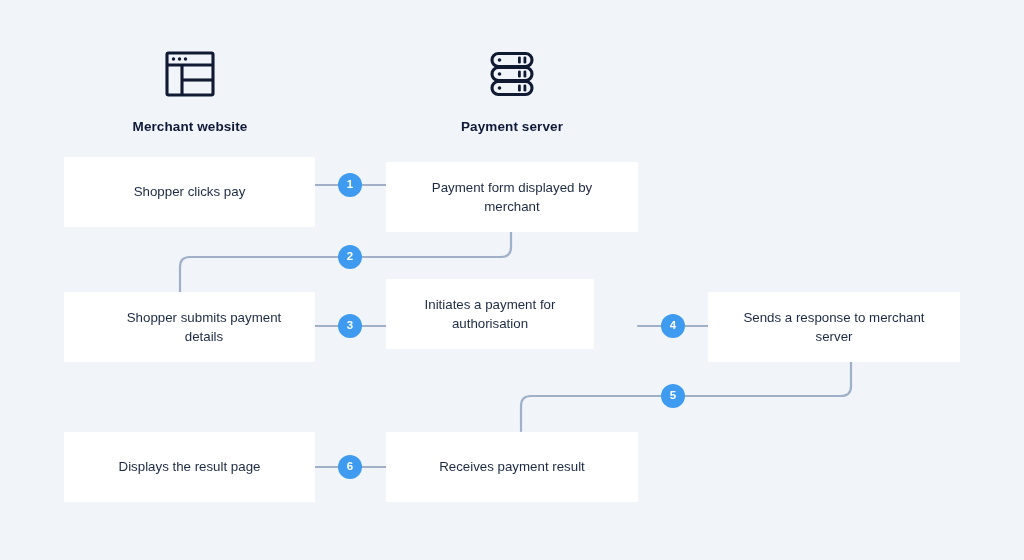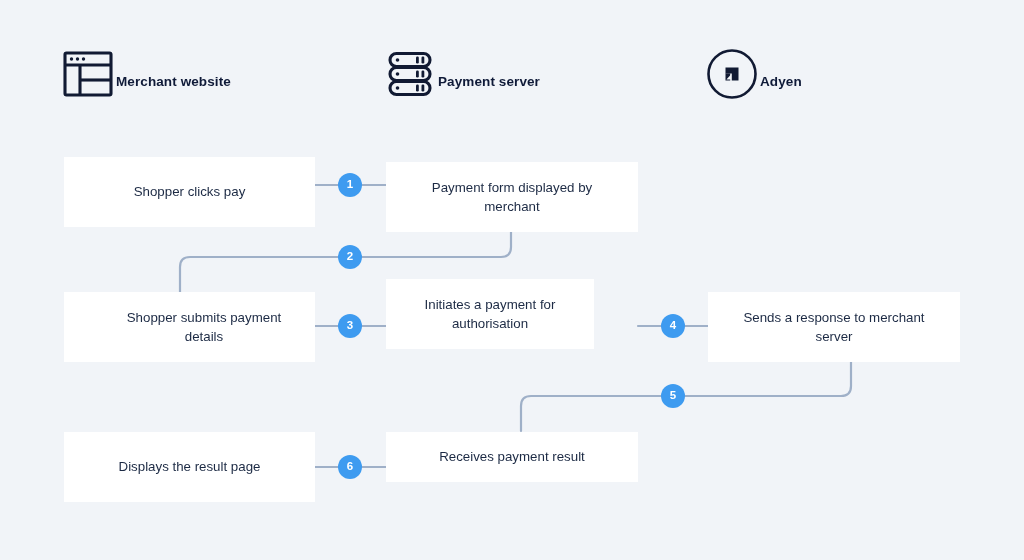--- a/index.html
+++ b/index.html
@@ -29,21 +29,21 @@
     width: 1024px;
     height: 560px;
     z-index: 1;
   }
 
   
   .col-header {
     position: absolute;
     z-index: 3;
     display: flex;
-    flex-direction: row;
+    flex-direction: column;
     align-items: center;
     width: 260px;
   }
   .col-icon {
     height: 62px;
     display: flex;
     align-items: center;
     justify-content: center;
   }
   .col-label {
@@ -143,31 +143,20 @@
           <rect x="34" y="24.5" width="2.8" height="7" rx="1.2"></rect>
           <rect x="39.5" y="24.5" width="2.8" height="7" rx="1.2"></rect>
           <rect x="34" y="38.5" width="2.8" height="7" rx="1.2"></rect>
           <rect x="39.5" y="38.5" width="2.8" height="7" rx="1.2"></rect>
         </g>
       </svg>
     </div>
     <div class="col-label">Payment server</div>
   </div>
 
-  <div class="col-header" style="left:704px; top:43px;">
-    <div class="col-icon">
-      <svg width="56" height="56" viewBox="0 0 56 56" fill="none">
-        <circle cx="28" cy="28" r="23.5" stroke="#111a33" stroke-width="2.6"></circle>
-        <path d="M21.5 21.5 H34.5 V34.5 H27.8 V27.4 H21.5 Z" fill="#111a33"></path>
-        <path d="M21.5 27.4 H26.2 V34.5 H21.5 Z" fill="#111a33"></path>
-        <path d="M27.0 28.4 L27.0 33.6 L22.4 33.6 Z" fill="#f1f4f8"></path>
-      </svg>
-    </div>
-    <div class="col-label">Adyen</div>
-  </div>
 
   <div class="node" style="left:64px;  top:157px; width:251px; height:70px;">
     <span>Shopper clicks pay</span>
   </div>
 
   <div class="node" style="left:386px; top:150px; width:252px; height:70px;margin-top:12px;">
     <span>Payment form displayed by merchant</span>
   </div>
 
   <div class="node" style="left:64px;  top:292px; width:251px; height:70px;padding-left:47px;">
@@ -179,21 +168,21 @@
   </div>
 
   <div class="node" style="left:708px; top:292px; width:252px; height:70px;justify-content:flex-end;">
     <span>Sends a response to merchant server</span>
   </div>
 
   <div class="node" style="left:64px;  top:432px; width:251px; height:70px;">
     <span>Displays the result page</span>
   </div>
 
-  <div class="node" style="left:386px; top:432px; width:252px; height:50px;">
+  <div class="node" style="left:386px; top:432px; width:252px; height:70px;">
     <span>Receives payment result</span>
   </div>
 
   <div class="badge" style="left:338px; top:173px;">1</div>
 
   <div class="badge" style="left:338px; top:245px;">2</div>
 
   <div class="badge" style="left:338px; top:314px;">3</div>
 
   <div class="badge" style="left:661px; top:314px;">4</div>

